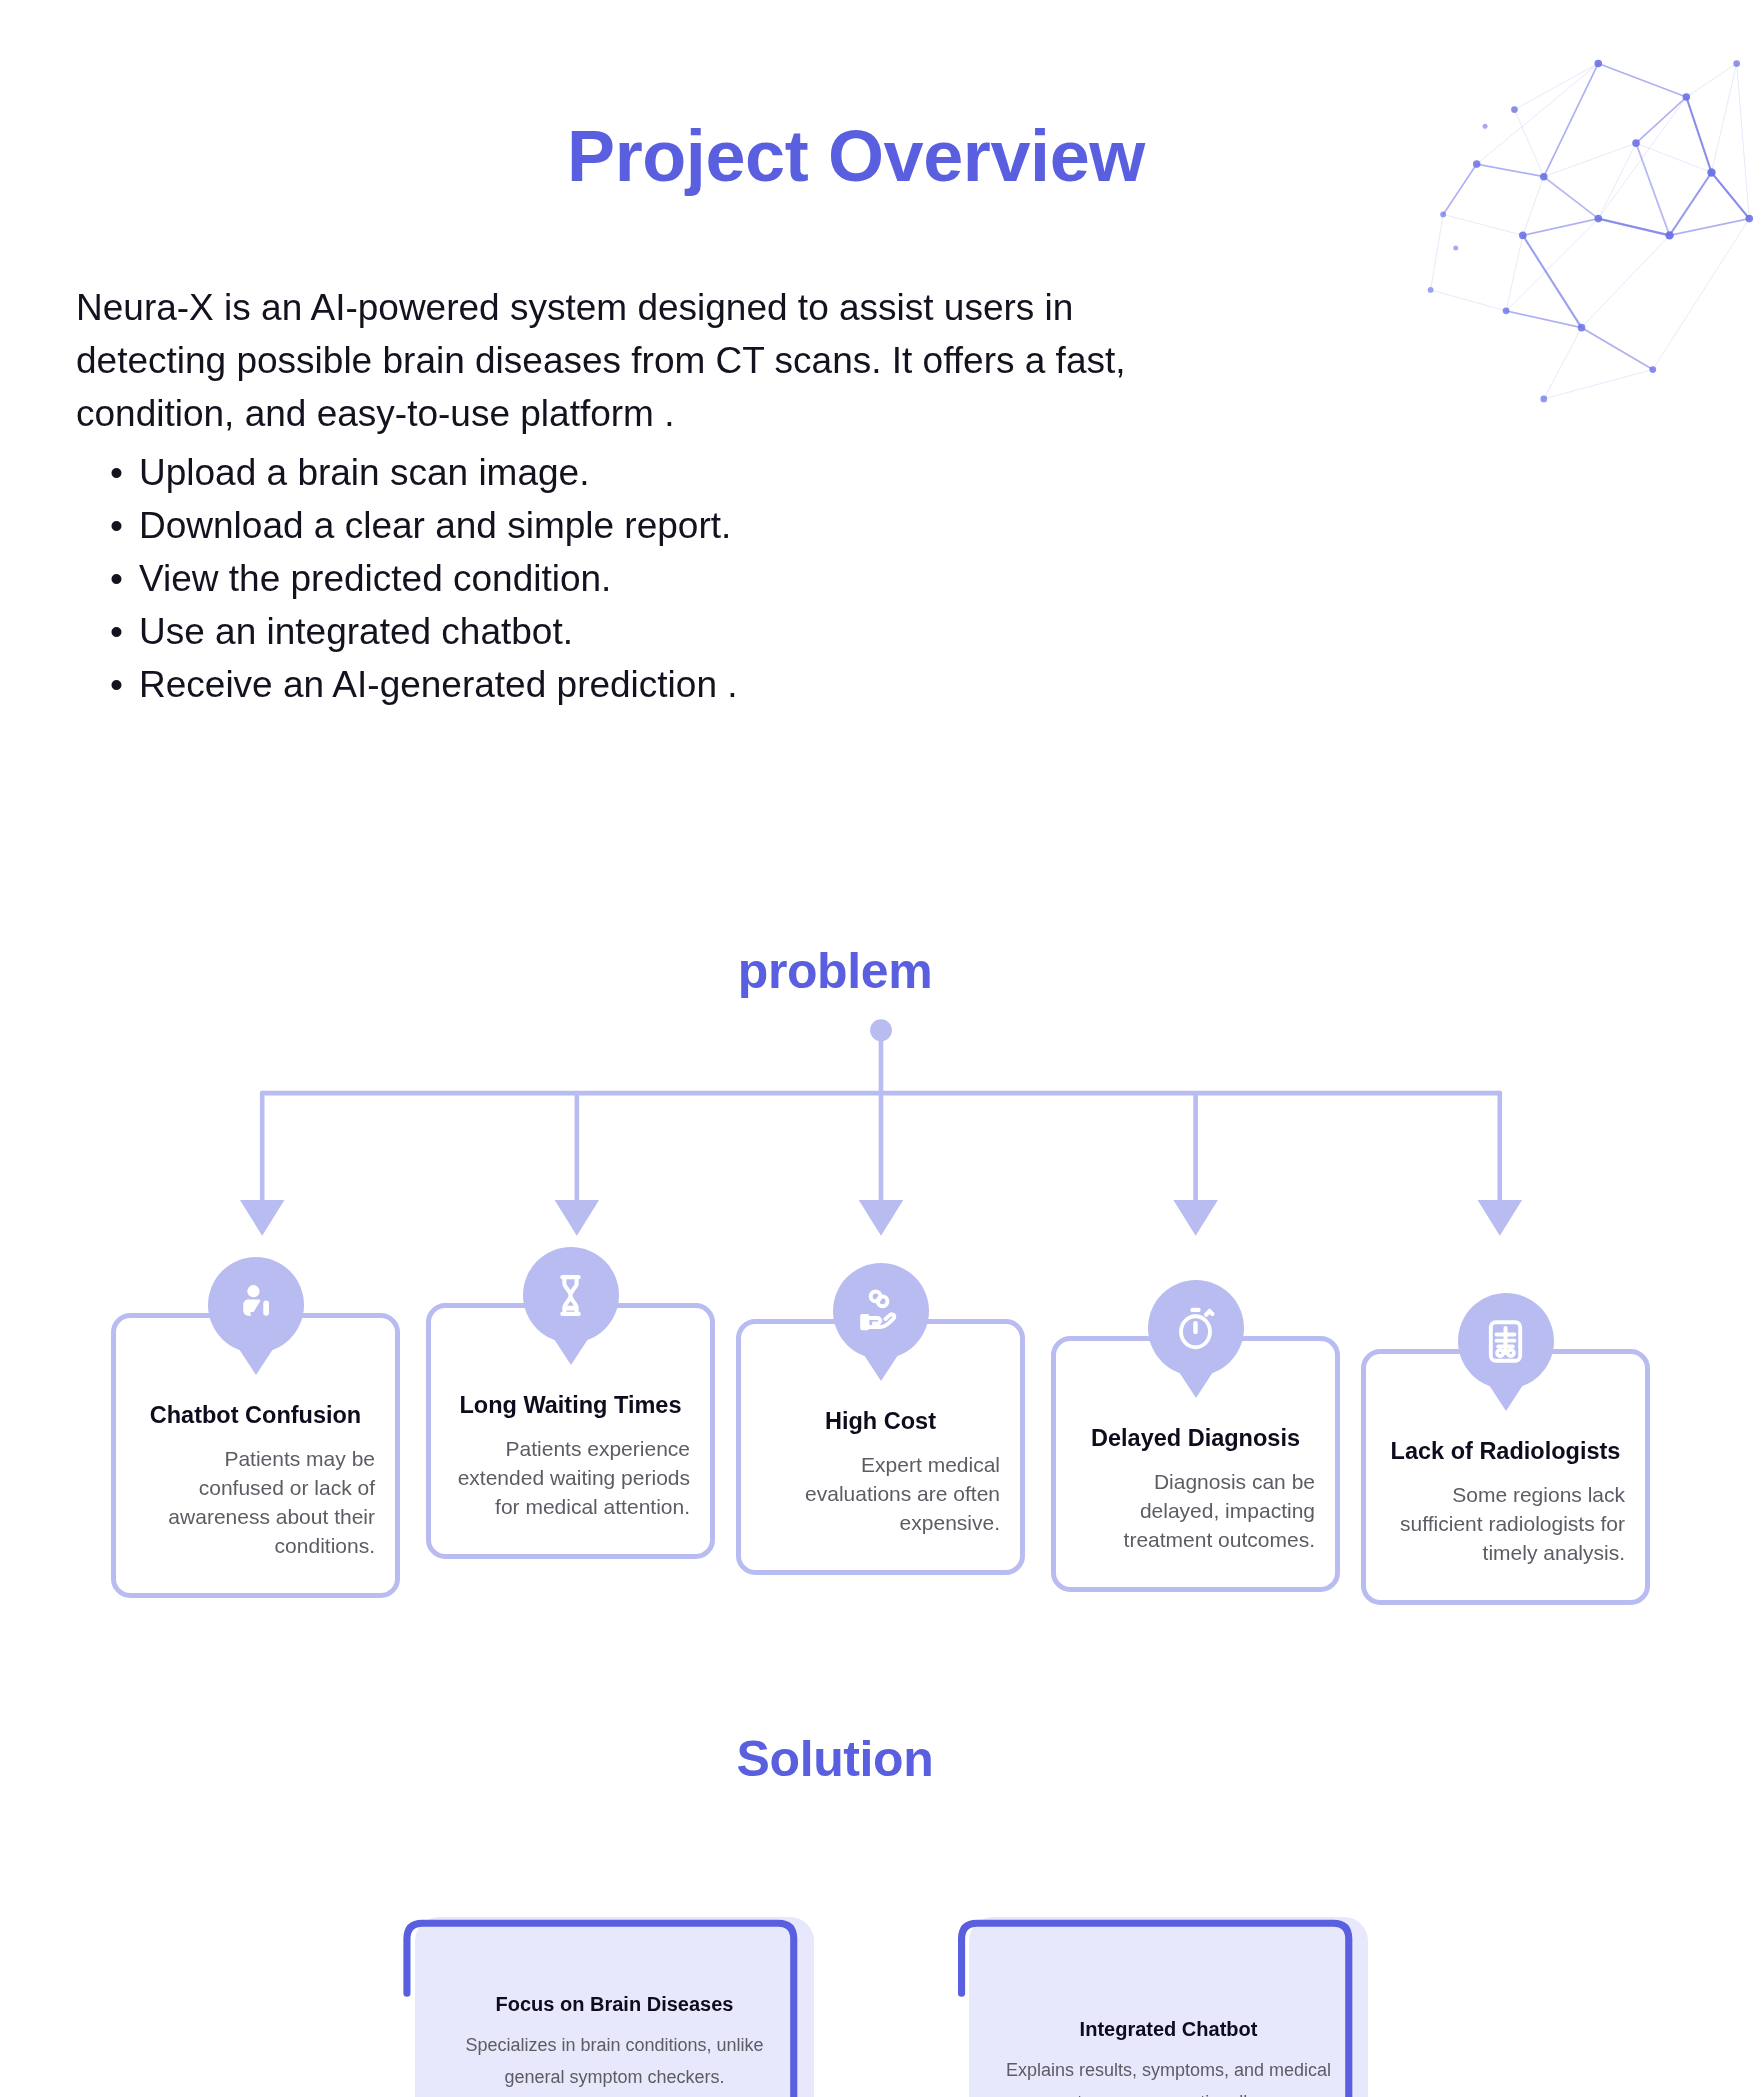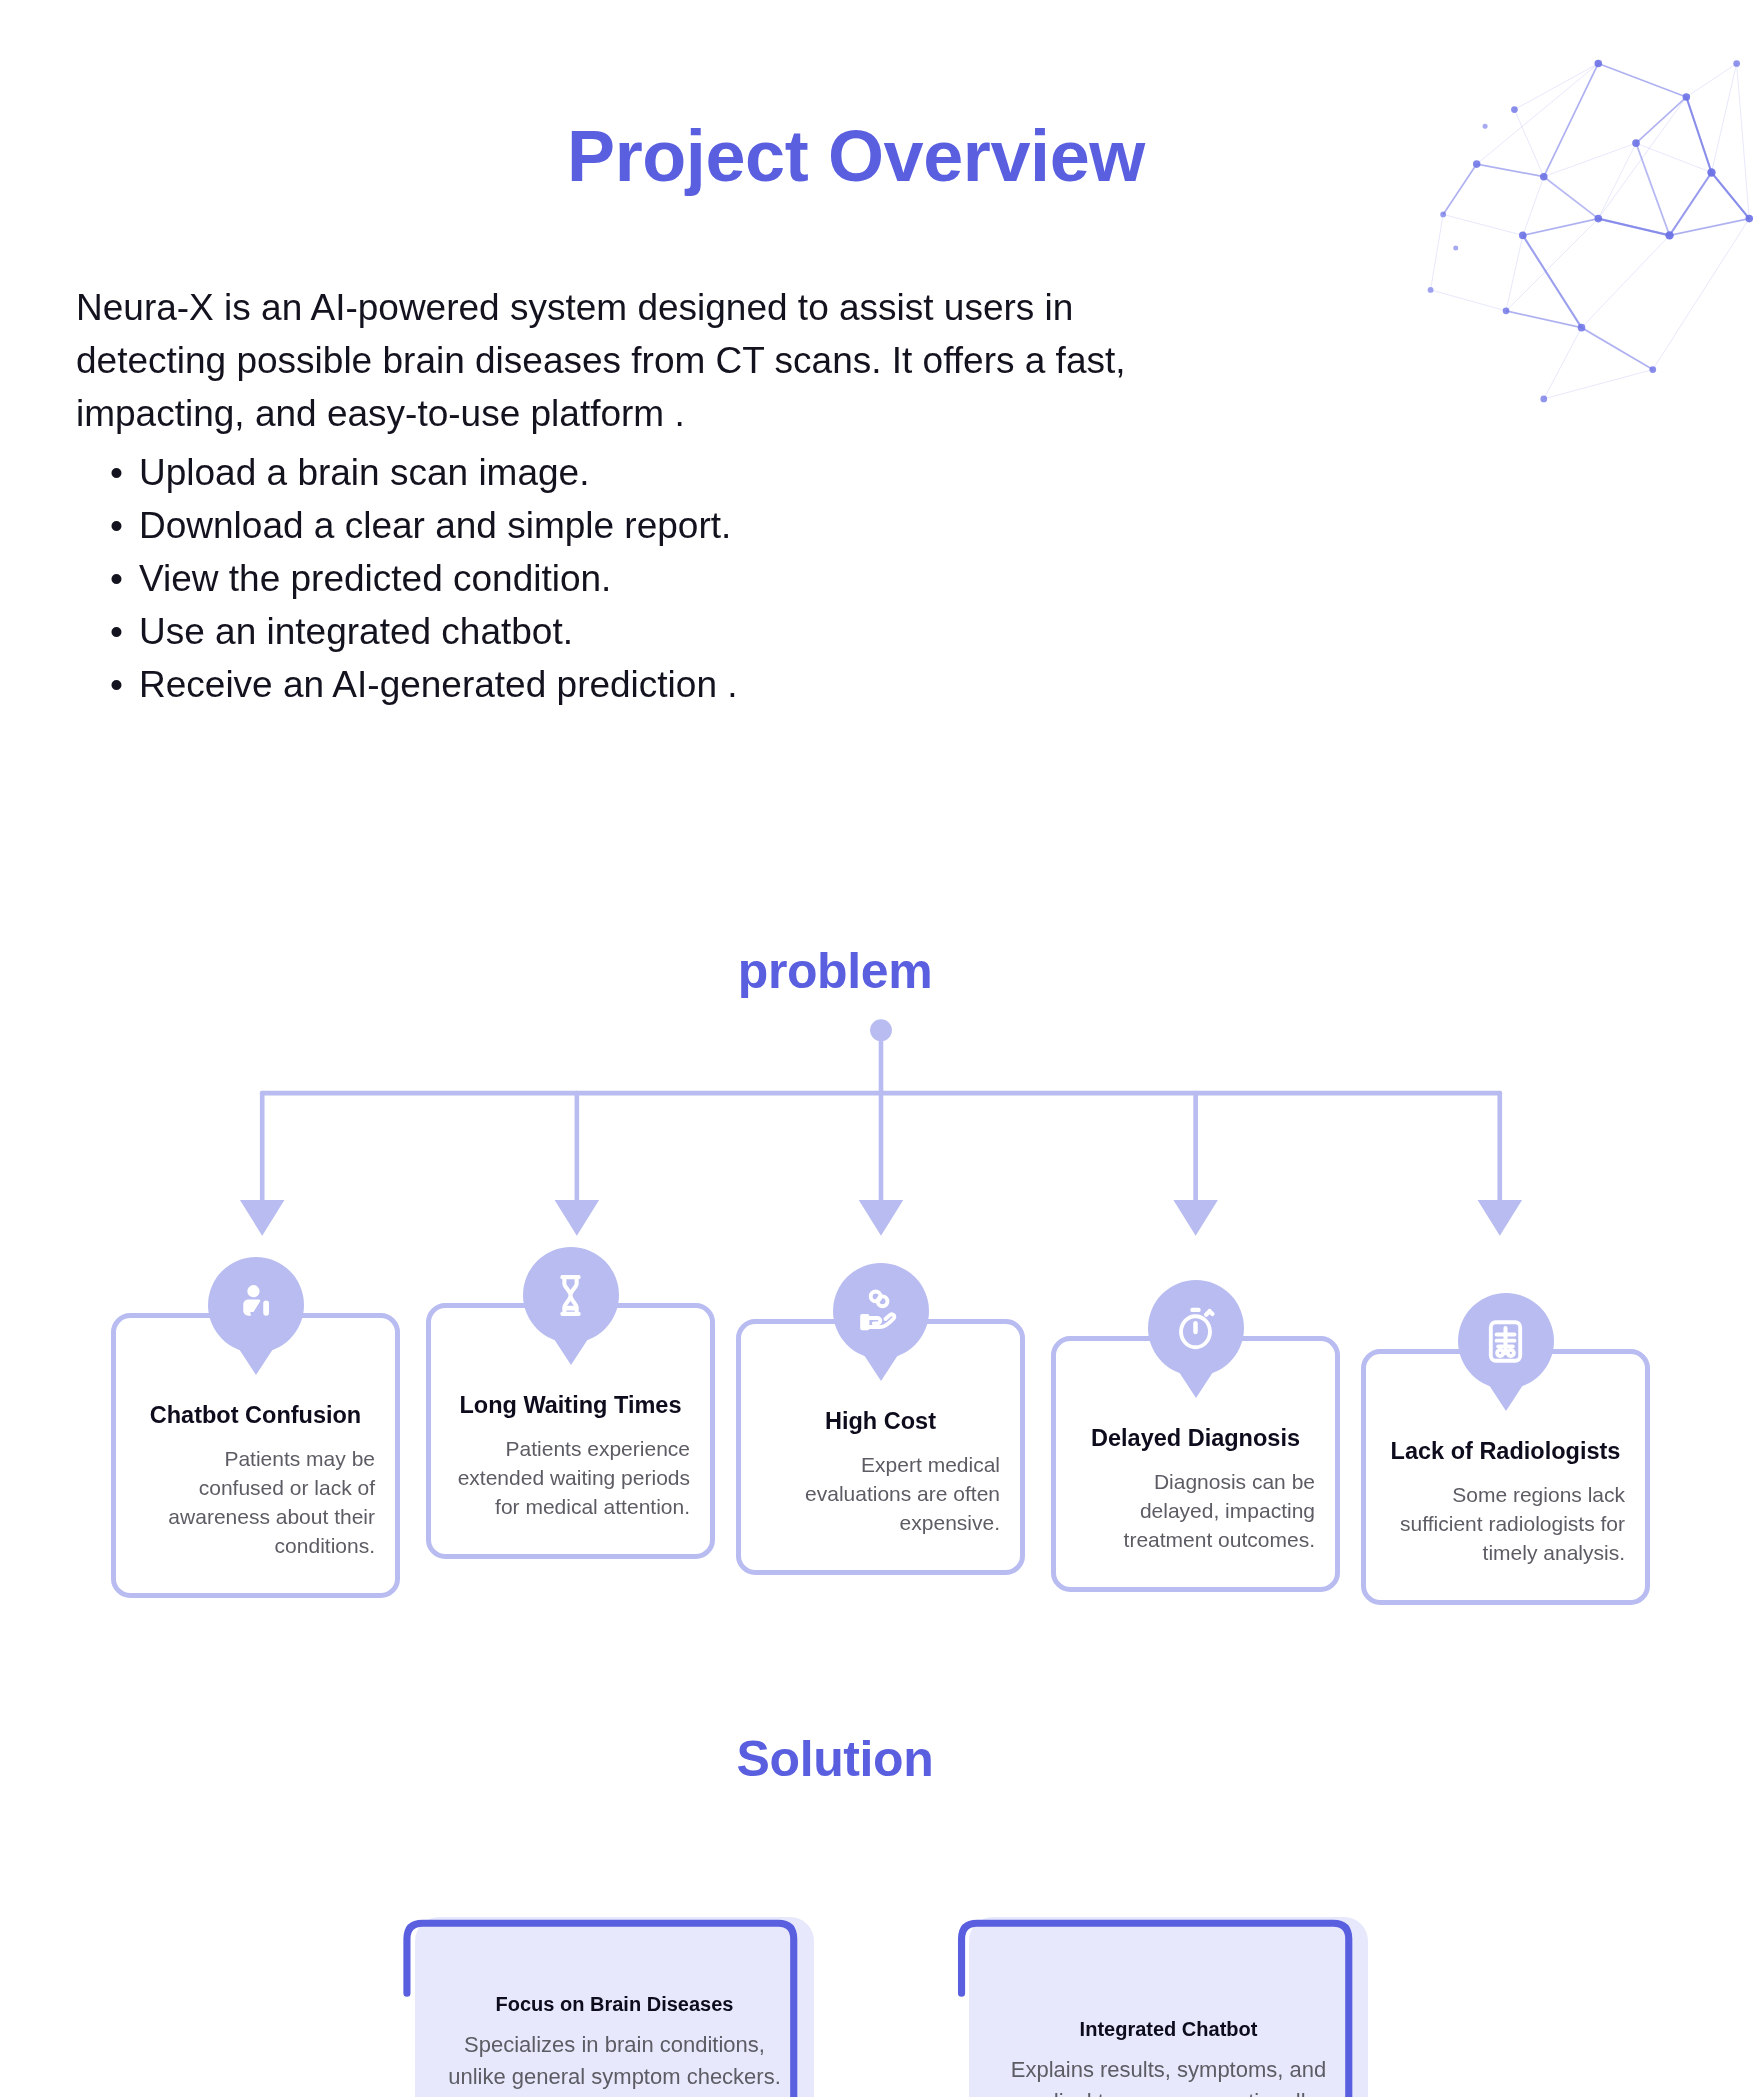--- a/index.html
+++ b/index.html
@@ -161,21 +161,21 @@
     border-radius: 24px;
     text-align: center;
   }
   .sc-title {
     font-size: 20px;
     font-weight: 700;
     color: #0c0c1d;
     white-space: nowrap;
   }
   .sc-desc {
-    font-size: 22px;
+    font-size: 18px;
     line-height: 32px;
     color: #5c5c64;
     font-weight: 400;
     margin-top: 12.6px;
   }
 </style>
 </head>
 <body>
 
 <div id="page-title">Project Overview</div>
@@ -212,21 +212,21 @@
     <circle cx="300" cy="860" r="8" opacity="0.75"></circle>
     <circle cx="30" cy="600" r="7" opacity="0.65"></circle>
     <circle cx="160" cy="210" r="6" opacity="0.6"></circle>
     <circle cx="90" cy="500" r="6" opacity="0.6"></circle>
   </g>
 </svg>
 
 <div id="intro-block">
   <div class="intro-line">Neura-X is an AI-powered system designed to assist users in</div>
   <div class="intro-line">detecting possible brain diseases from CT scans. It offers a fast,</div>
-  <div class="intro-line">impacting, and easy-to-use platform .</div>
+  <div class="intro-line">condition, and easy-to-use platform .</div>
   <ul id="intro-bullets">
     <li><span class="bullet-dot">•</span><span>Upload a brain scan image.</span></li>
     <li><span class="bullet-dot">•</span><span>Download a clear and simple report.</span></li>
     <li><span class="bullet-dot">•</span><span>View the predicted condition.</span></li>
     <li><span class="bullet-dot">•</span><span>Use an integrated chatbot.</span></li>
     <li><span class="bullet-dot">•</span><span>Receive an AI-generated prediction .</span></li>
   </ul>
 </div>
 
 <div class="section-heading" id="problem-heading">problem</div>

